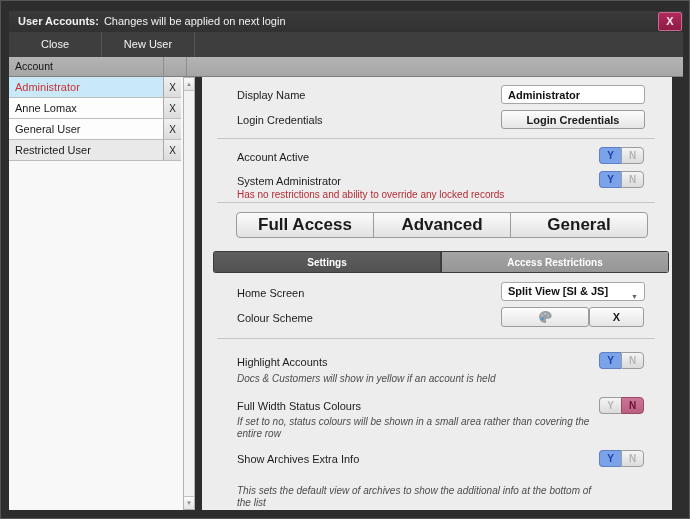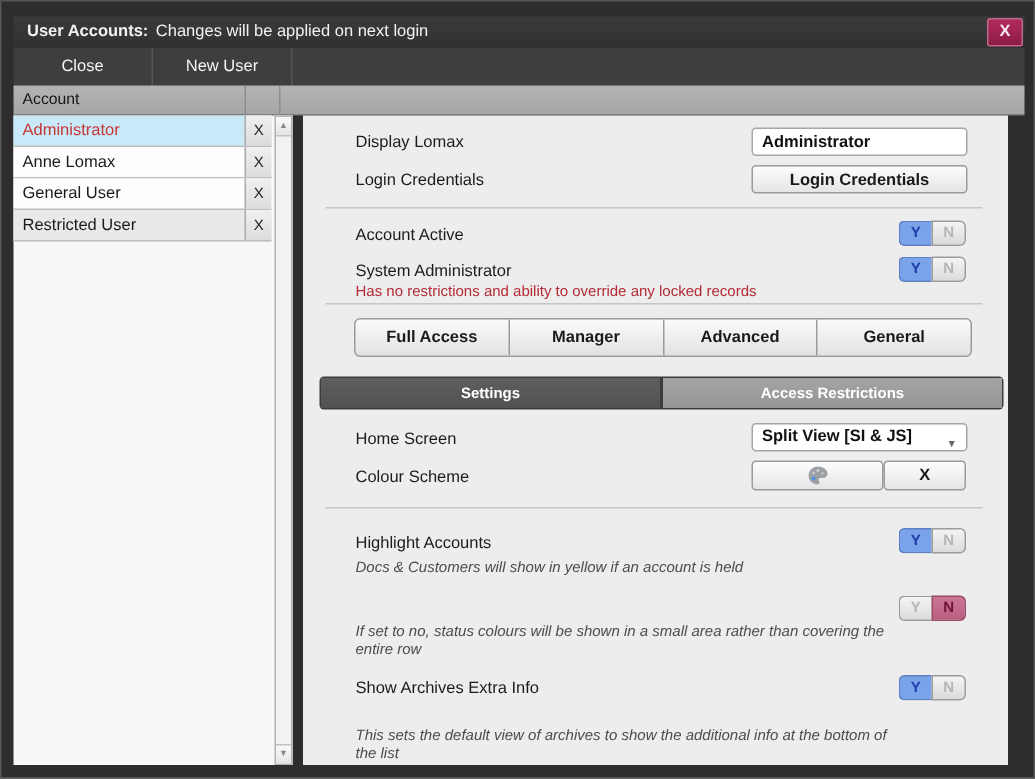--- a/index.html
+++ b/index.html
@@ -72,21 +72,21 @@
          cursor:pointer; }
 
   .dropdown { position:absolute; left:299px; width:144px; height:19px; background:#fff;
               border:1px solid #a6a6a6; border-radius:3px; font-size:11px; font-weight:bold;
               color:#111; line-height:17px; padding-left:6px; cursor:pointer; }
   .dd-arrow { position:absolute; right:6px; top:5px; font-size:7px; color:#666; }
 
   .presets { position:absolute; left:34px; top:135px; width:412px; height:26px;
              display:flex; border:1px solid #9b9b9b; border-radius:4px; overflow:hidden;
              background:linear-gradient(#fbfbfb,#e2e2e2); }
-  .pcell { flex:1; border-right:1px solid #9b9b9b; font-size:11px; font-weight:bold;
+  .pcell { flex:1; border-right:1px solid #9b9b9b; font-size:17px; font-weight:bold;
            color:#1a1a1a; display:flex; align-items:center; justify-content:center;
            cursor:pointer; }
   .pcell:last-child { border-right:none; }
 
   .tabbar { position:absolute; left:11px; top:174px; width:456px; height:22px;
             background:#3c3c3c; border-radius:3px; display:flex; padding:1px; gap:2px; }
   .tab { flex:1; background:linear-gradient(#a4a4a4,#969696); color:#fff; font-size:10px;
          font-weight:bold; display:flex; align-items:center; justify-content:center;
          cursor:pointer; }
   .tab.active { background:linear-gradient(#5e5e5e,#525252); }
@@ -141,21 +141,21 @@
       <div class="sx">X</div>
     </div>
     <div class="sscroll">
       <div class="sarrow up">▲</div>
       <div class="sarrow down">▼</div>
     </div>
   </div>
 
   <div class="main">
 
-    <div class="lbl" style="top:12px">Display Lomax</div>
+    <div class="lbl" style="top:12px">Display Name</div>
     <input class="tinput" style="top: 8px;" value="Administrator">
 
     <div class="lbl" style="top:37px">Login Credentials</div>
     <div class="btn" style="left:299px; top:33px; width:144px">Login Credentials</div>
 
     <div class="hr" style="top:61px"></div>
 
     <div class="lbl" style="top:74px">Account Active</div>
     <div class="toggle yes-on" style="top:70px">
       <div class="seg yes">Y</div>
@@ -166,21 +166,20 @@
     <div class="toggle yes-on" style="top:94px">
       <div class="seg yes">Y</div>
       <div class="seg no">N</div>
     </div>
     <div class="rednote" style="top:112px">Has no restrictions and ability to override any locked records</div>
 
     <div class="hr" style="top:125px"></div>
 
     <div class="presets">
       <div class="pcell">Full Access</div>
-      <div class="pcell">Manager</div>
       <div class="pcell">Advanced</div>
       <div class="pcell">General</div>
     </div>
 
     <div class="tabbar">
       <div class="tab active">Settings</div>
       <div class="tab">Access Restrictions</div>
     </div>
 
     <div class="lbl" style="top:210px">Home Screen</div>
@@ -205,20 +204,21 @@
 
     <div class="hr" style="top:261px"></div>
 
     <div class="lbl" style="top:279px">Highlight Accounts</div>
     <div class="toggle yes-on" style="top:275px">
       <div class="seg yes">Y</div>
       <div class="seg no">N</div>
     </div>
     <div class="note" style="top:296px">Docs &amp; Customers will show in yellow if an account is held</div>
 
+    <div class="lbl" style="top:323px">Full Width Status Colours</div>
     <div class="toggle no-on" style="top:320px">
       <div class="seg yes">Y</div>
       <div class="seg no">N</div>
     </div>
     <div class="note" style="top:339px">If set to no, status colours will be shown in a small area rather than covering the entire row</div>
 
     <div class="lbl" style="top:376px">Show Archives Extra Info</div>
     <div class="toggle yes-on" style="top:373px">
       <div class="seg yes">Y</div>
       <div class="seg no">N</div>

